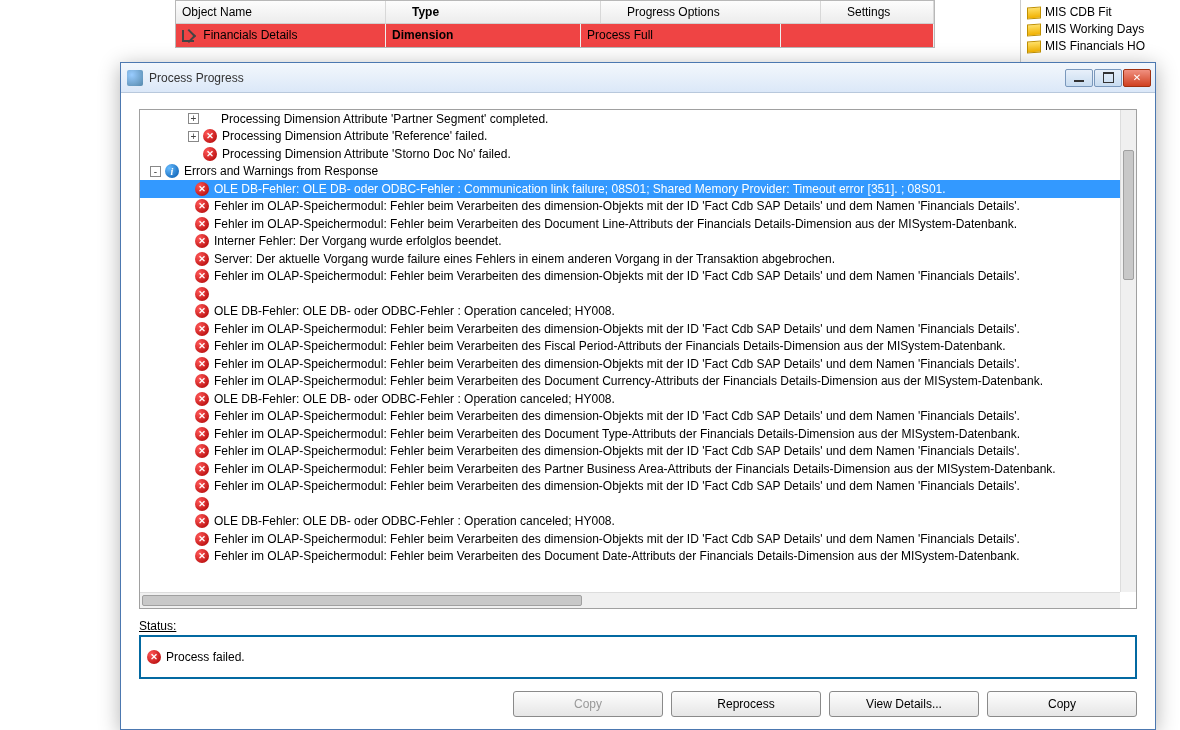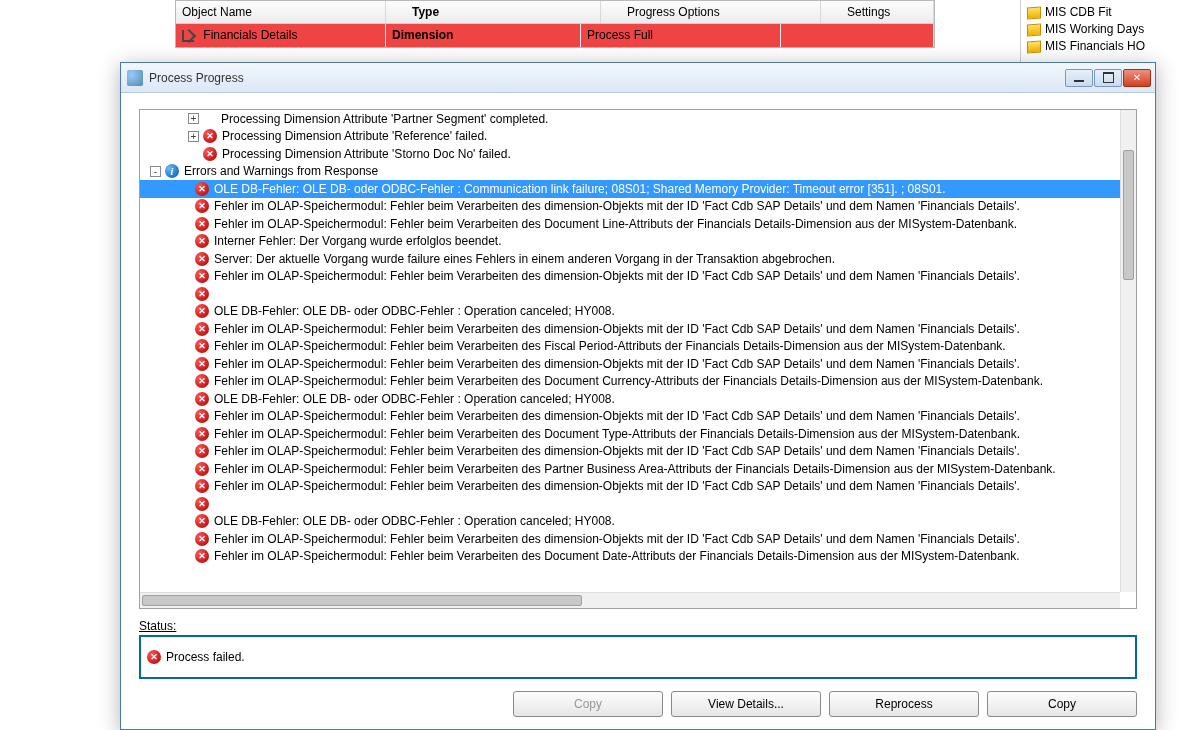--- a/index.html
+++ b/index.html
@@ -302,18 +302,18 @@
     <div class="status-block">
       <div class="status-label">Status:</div>
       <div class="status-box">
         <span class="err-icon"></span>
         <span>Process failed.</span>
       </div>
     </div>
 
     <div class="btn-row">
       <div class="btn disabled">Copy</div>
+      <div class="btn">Reprocess</div>
       <div class="btn">View Details...</div>
-      <div class="btn">Reprocess</div>
       <div class="btn">Copy</div>
     </div>
   </div>
 </div>
 
 </body></html>

